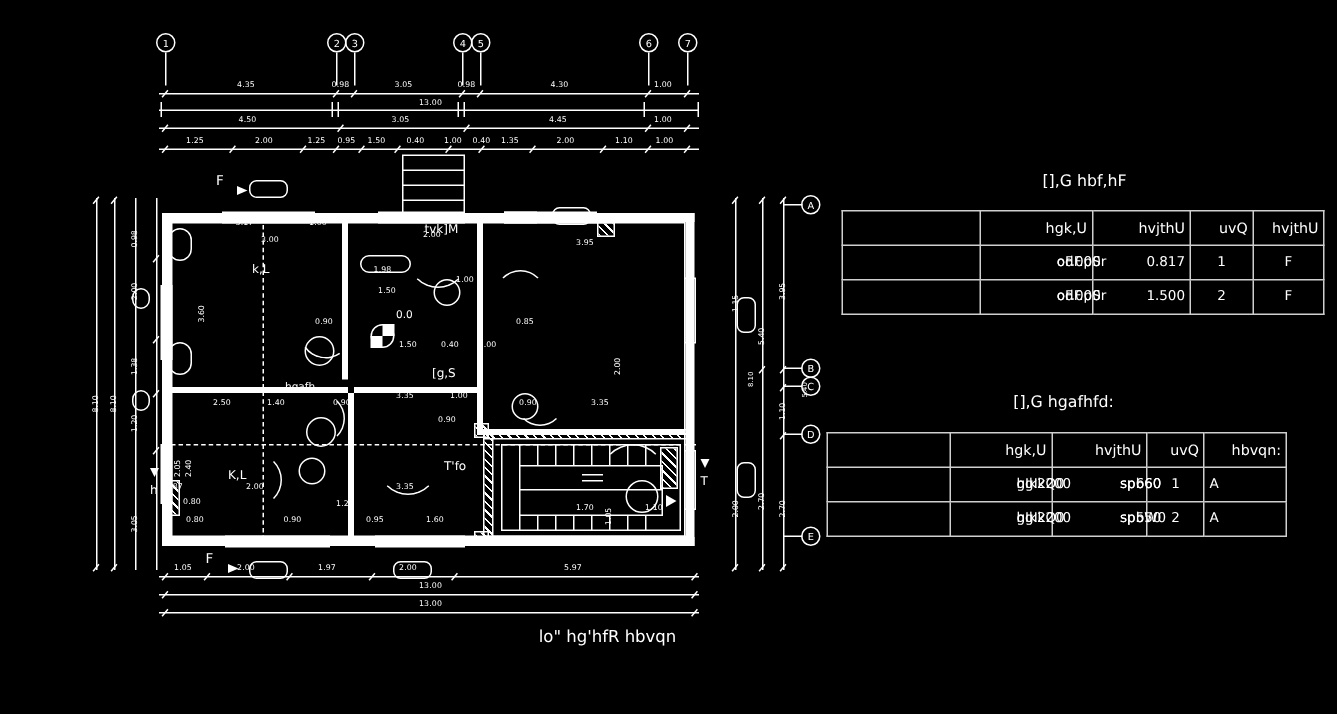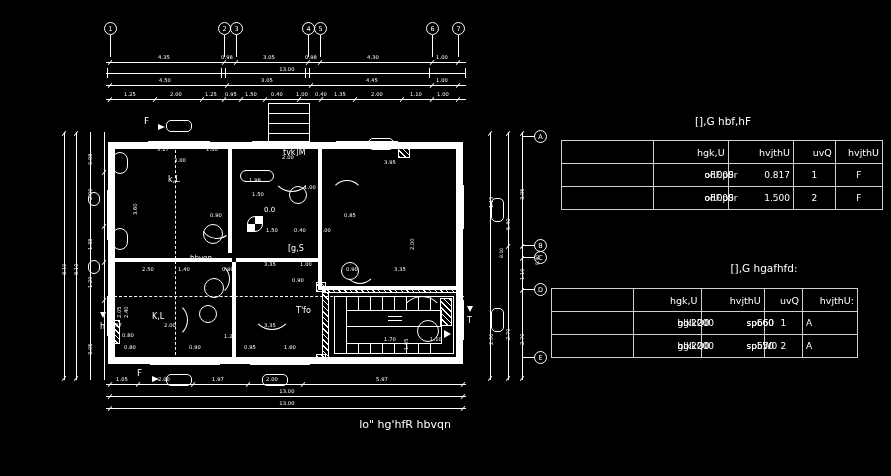--- a/index.html
+++ b/index.html
@@ -272,21 +272,21 @@
     <div class="hatchd" style="left:440px;top:298px;width:12px;height:28px"></div>
     <div class="hatchd" style="left:336px;top:141px;width:22px;height:8px"></div>
   </div>
 
   <div class="abs">
     <div class="room" style="left:168px;top:175px">k,L</div>
     <div class="room" style="left:152px;top:312px">K,L</div>
     <div class="room" style="left:283px;top:148px">tvk]M</div>
     <div class="room" style="left:288px;top:244px">[g,S</div>
     <div class="room" style="left:296px;top:306px">T'fo</div>
-    <div class="room" style="left:190px;top:254px;font-size:7px">hbvqn</div>
+    <div class="room" style="left:190px;top:254px;font-size:7px">hgafh</div>
     <div class="room" style="left:264px;top:206px;font-size:7px">0.0</div>
   </div>
 
   <div class="abs">
     <div class="sec" style="left:144px;top:116px">F</div>
     <div class="tri" style="left:158px;top:124px;border-width:3px 0 3px 7px;border-color:transparent transparent transparent #fff"></div>
     <div class="sec" style="left:137px;top:368px">F</div>
     <div class="tri" style="left:152px;top:376px;border-width:3px 0 3px 7px;border-color:transparent transparent transparent #fff"></div>
     <div class="sec" style="left:100px;top:322px;font-size:8px">h</div>
     <div class="tri" style="left:100px;top:312px;border-width:6px 3.5px 0 3.5px;border-color:#fff transparent transparent transparent"></div>
@@ -424,29 +424,29 @@
       <td>
         <span class="ovl"><span>odF.00r</span><span>oF.0pS</span>&nbsp;&nbsp;&nbsp;&nbsp;&nbsp;&nbsp;&nbsp;</span>
       </td>
       <td>1.500</td>
       <td class="ctr">2</td>
       <td class="ctr">F</td>
     </tr>
   </tbody>
     </table>
 
-  <div class="tbltitle" style="left:764px;top:262px">[],G  hgafhfd:</div>
+  <div class="tbltitle" style="left:709px;top:262px">[],G  hgafhfd:</div>
   <table class="tbl" style="left:551px;top:288px;width:307px">
     <tbody>
         <tr class="hdr">
       <td style="width:92px"></td>
       <td style="width:68px">hgk,U</td>
       <td style="width:62px">hvjthU</td>
       <td style="width:34px">uvQ</td>
-      <td style="width:51px">hvjthU:</td>
+      <td style="width:51px">hbvqn:</td>
     </tr>
     <tr>
       <td></td>
       <td>
         <span class="ovl"><span>hgIk200</span><span>gIk2Q0</span>&nbsp;&nbsp;&nbsp;&nbsp;&nbsp;&nbsp;&nbsp;</span>
       </td>
       <td>
         <span class="ovl"><span>spb60</span><span>sp660</span>&nbsp;&nbsp;&nbsp;&nbsp;&nbsp;</span>
       </td>
       <td class="ctr">1</td>

